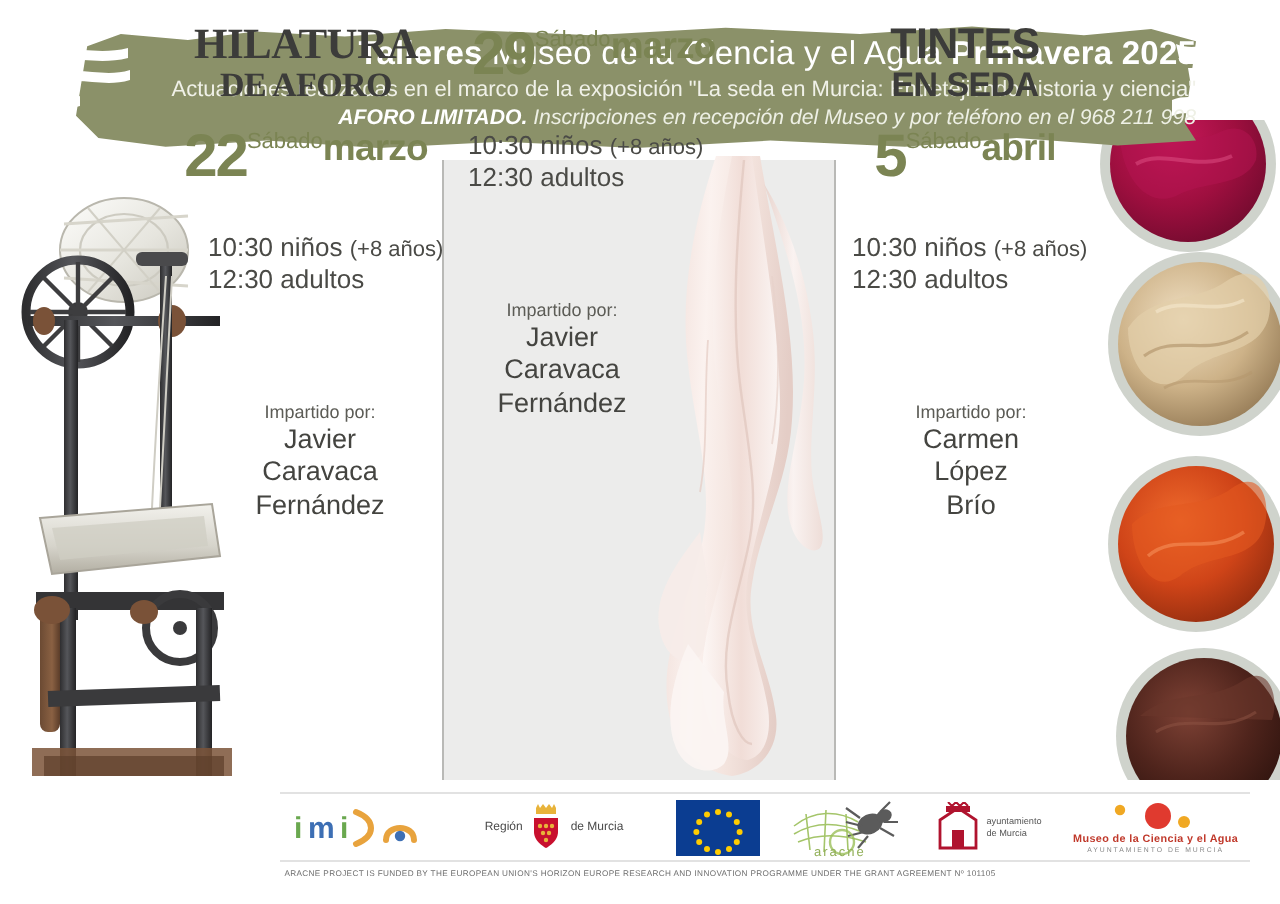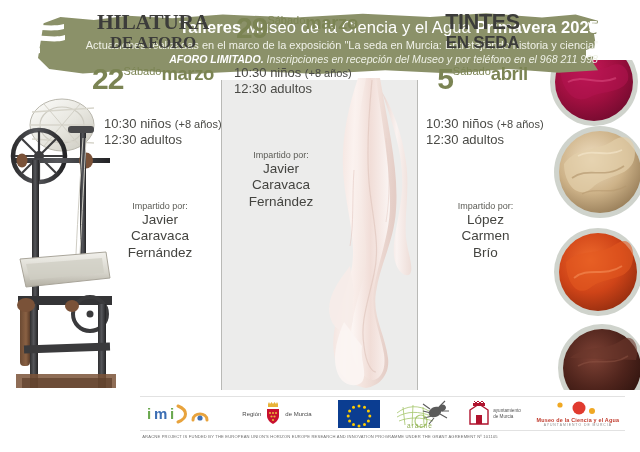--- a/index.html
+++ b/index.html
@@ -369,22 +369,22 @@
     </div>
     <div class="times">
       <div class="time-row">
         <span>10:30 niños</span>
         <span class="small">(+8 años)</span>
       </div>
       <div class="time-row">12:30 adultos</div>
     </div>
     <div class="givenby">
       <div class="gb-label">Impartido por:</div>
+      <div class="gb-name">Carmen</div>
       <div class="gb-name">López</div>
-      <div class="gb-name">Carmen</div>
       <div class="gb-name">Brío</div>
     </div>
   </div>
 
   <div class="footbar">
 
     <div class="logo logo-imida">
       <svg width="76" height="22" viewBox="0 0 76 22">
         <text x="2" y="16" font-family="'Liberation Sans',sans-serif" font-size="15" font-weight="bold" fill="#6aa84f">i</text>
         <text x="9" y="16" font-family="'Liberation Sans',sans-serif" font-size="15" font-weight="bold" fill="#3d6fb4">m</text>

